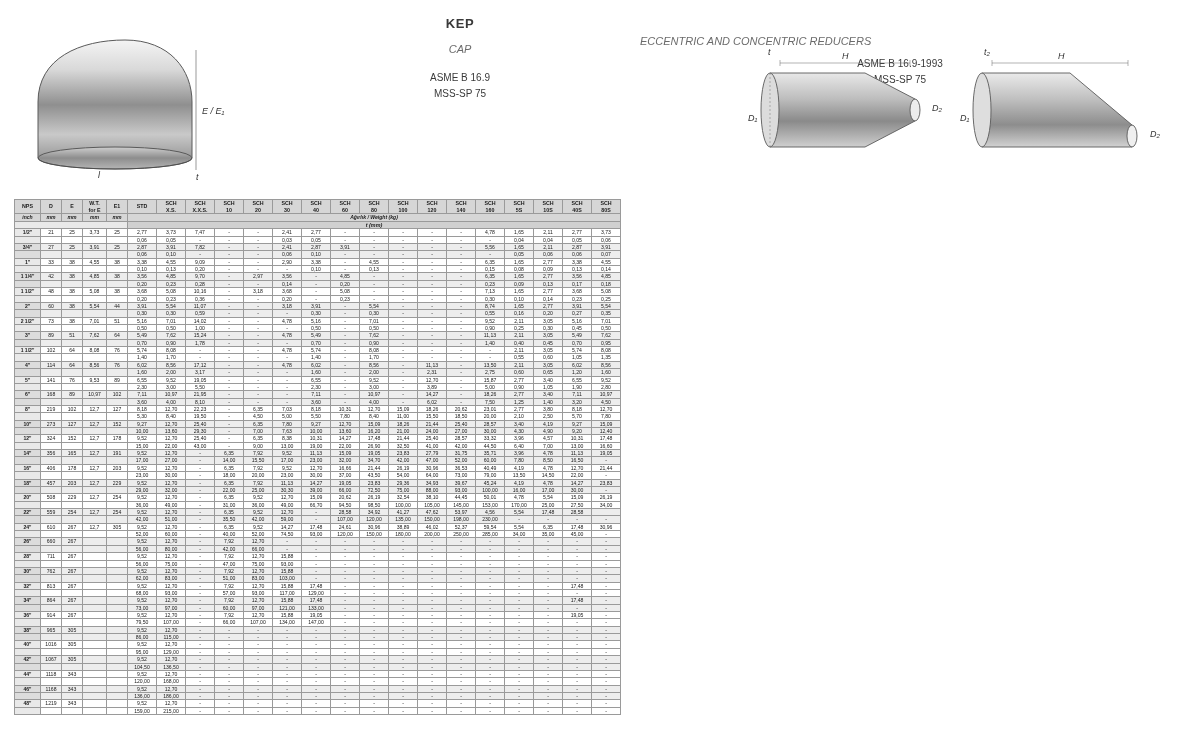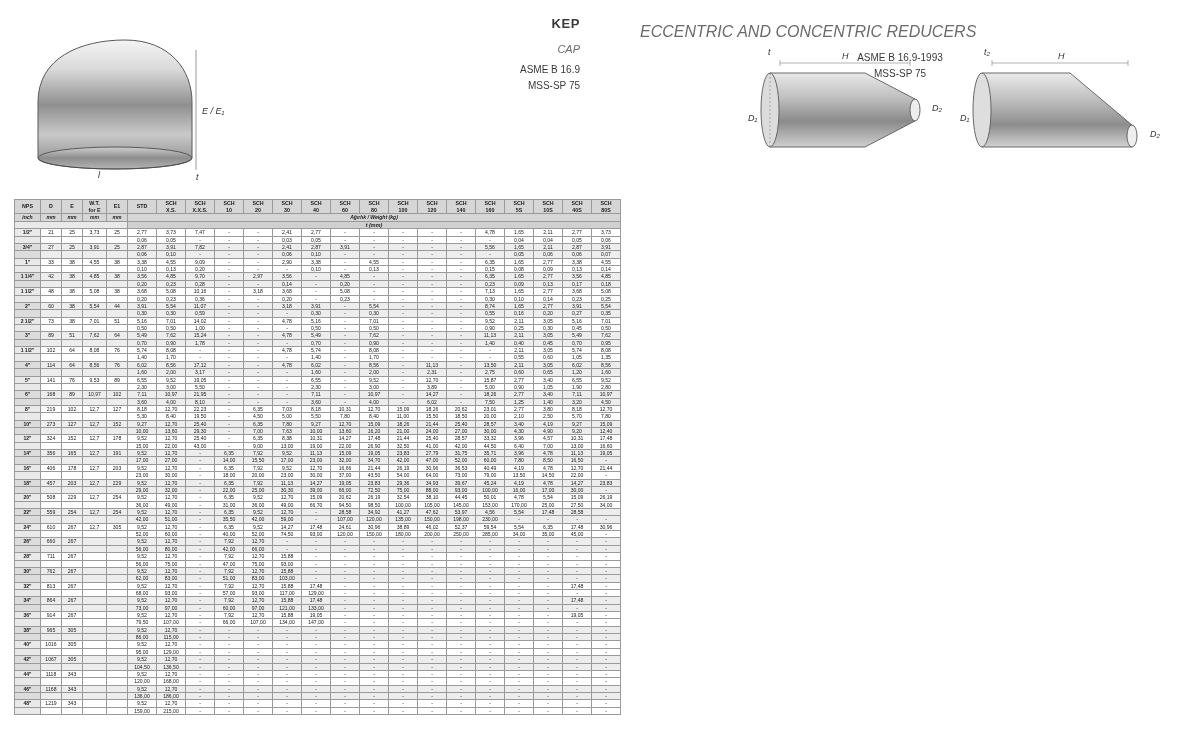--- a/index.html
+++ b/index.html
@@ -10,28 +10,28 @@
     color:#231f20;
     overflow:hidden;
     position:relative;
   }
   .page{position:relative;width:1200px;height:753px;}
 
   
   .left-panel{position:absolute;left:0;top:0;width:610px;height:753px;}
   .right-panel{position:absolute;left:610px;top:0;width:590px;height:753px;}
 
-  .titleblock{position:absolute;text-align:right;}
+  .titleblock{position:absolute;text-align:center;}
   .title-main{font-size:13px;font-weight:bold;letter-spacing:.6px;color:#3a3a3a;}
   .title-sub{font-size:11px;font-style:italic;color:#6b6b6b;margin-top:12px;}
-  .title-std{font-size:10px;color:#3a3a3a;margin-top:8px;line-height:1.45;}
+  .title-std{font-size:10px;color:#3a3a3a;margin-top:16px;line-height:1.45;}
 
   .r-title{position:absolute;left:640px;top:20px;width:520px;text-align:left;}
   .r-title .title-main{font-size:13.5px;font-weight:bold;letter-spacing:.2px;}
-  .r-title .title-sub{font-size:16px;font-style:italic;color:#6b6b6b;margin-top:3px;}
+  .r-title .title-sub{font-size:11px;font-style:italic;color:#6b6b6b;margin-top:15px;}
   .r-title .title-std{font-size:10px;margin-top:10px;text-align:center;}
 
   
   .draw{position:absolute;}
   .dim-label{position:absolute;font-size:9px;color:#333;font-style:italic;}
 
   
   table{border-collapse:collapse;table-layout:fixed;}
   .tbl{font-size:5.1px;color:#1a1a1a;}
   .tbl td,.tbl th{border:0.4px solid #9a9a9a;text-align:center;padding:0;line-height:1.25;

